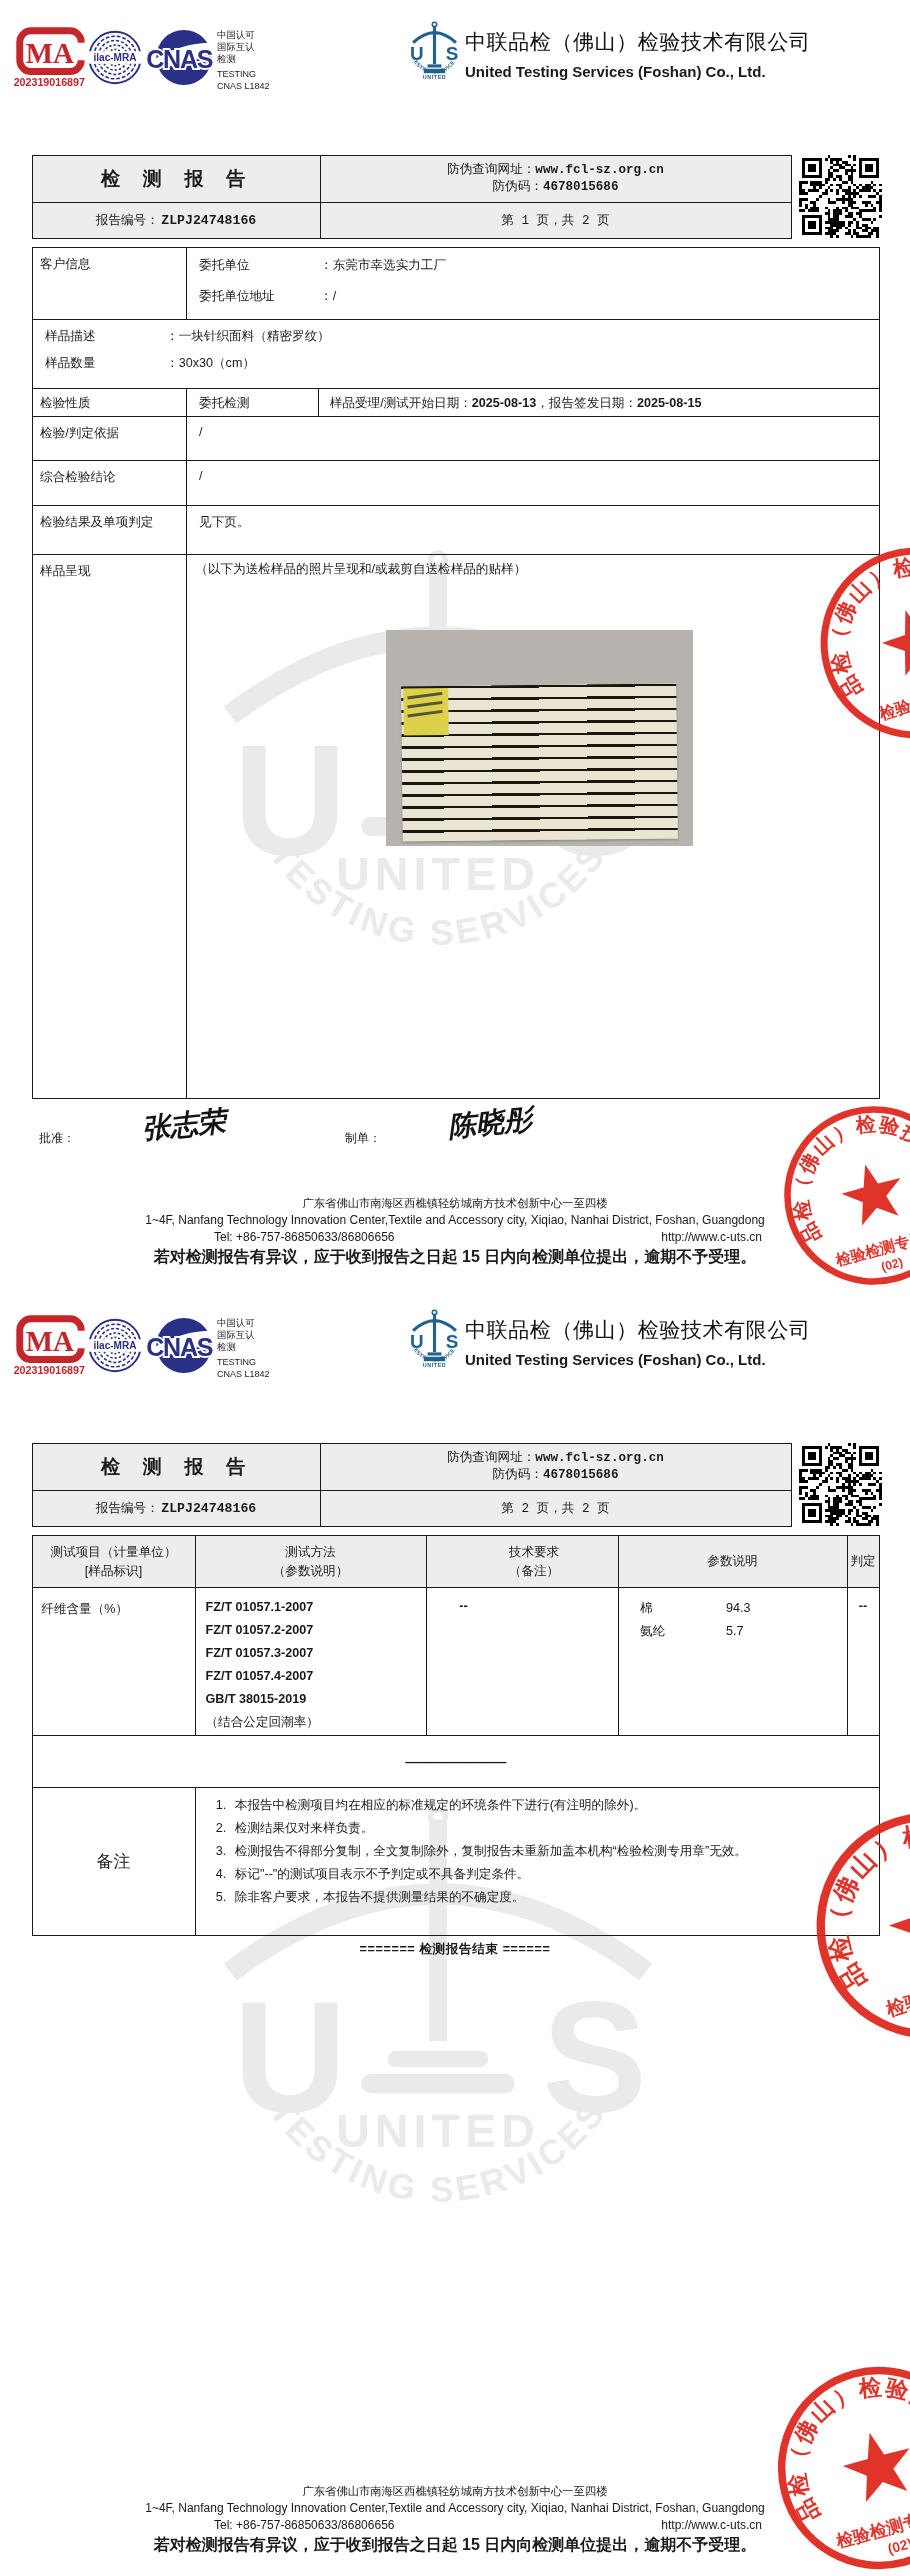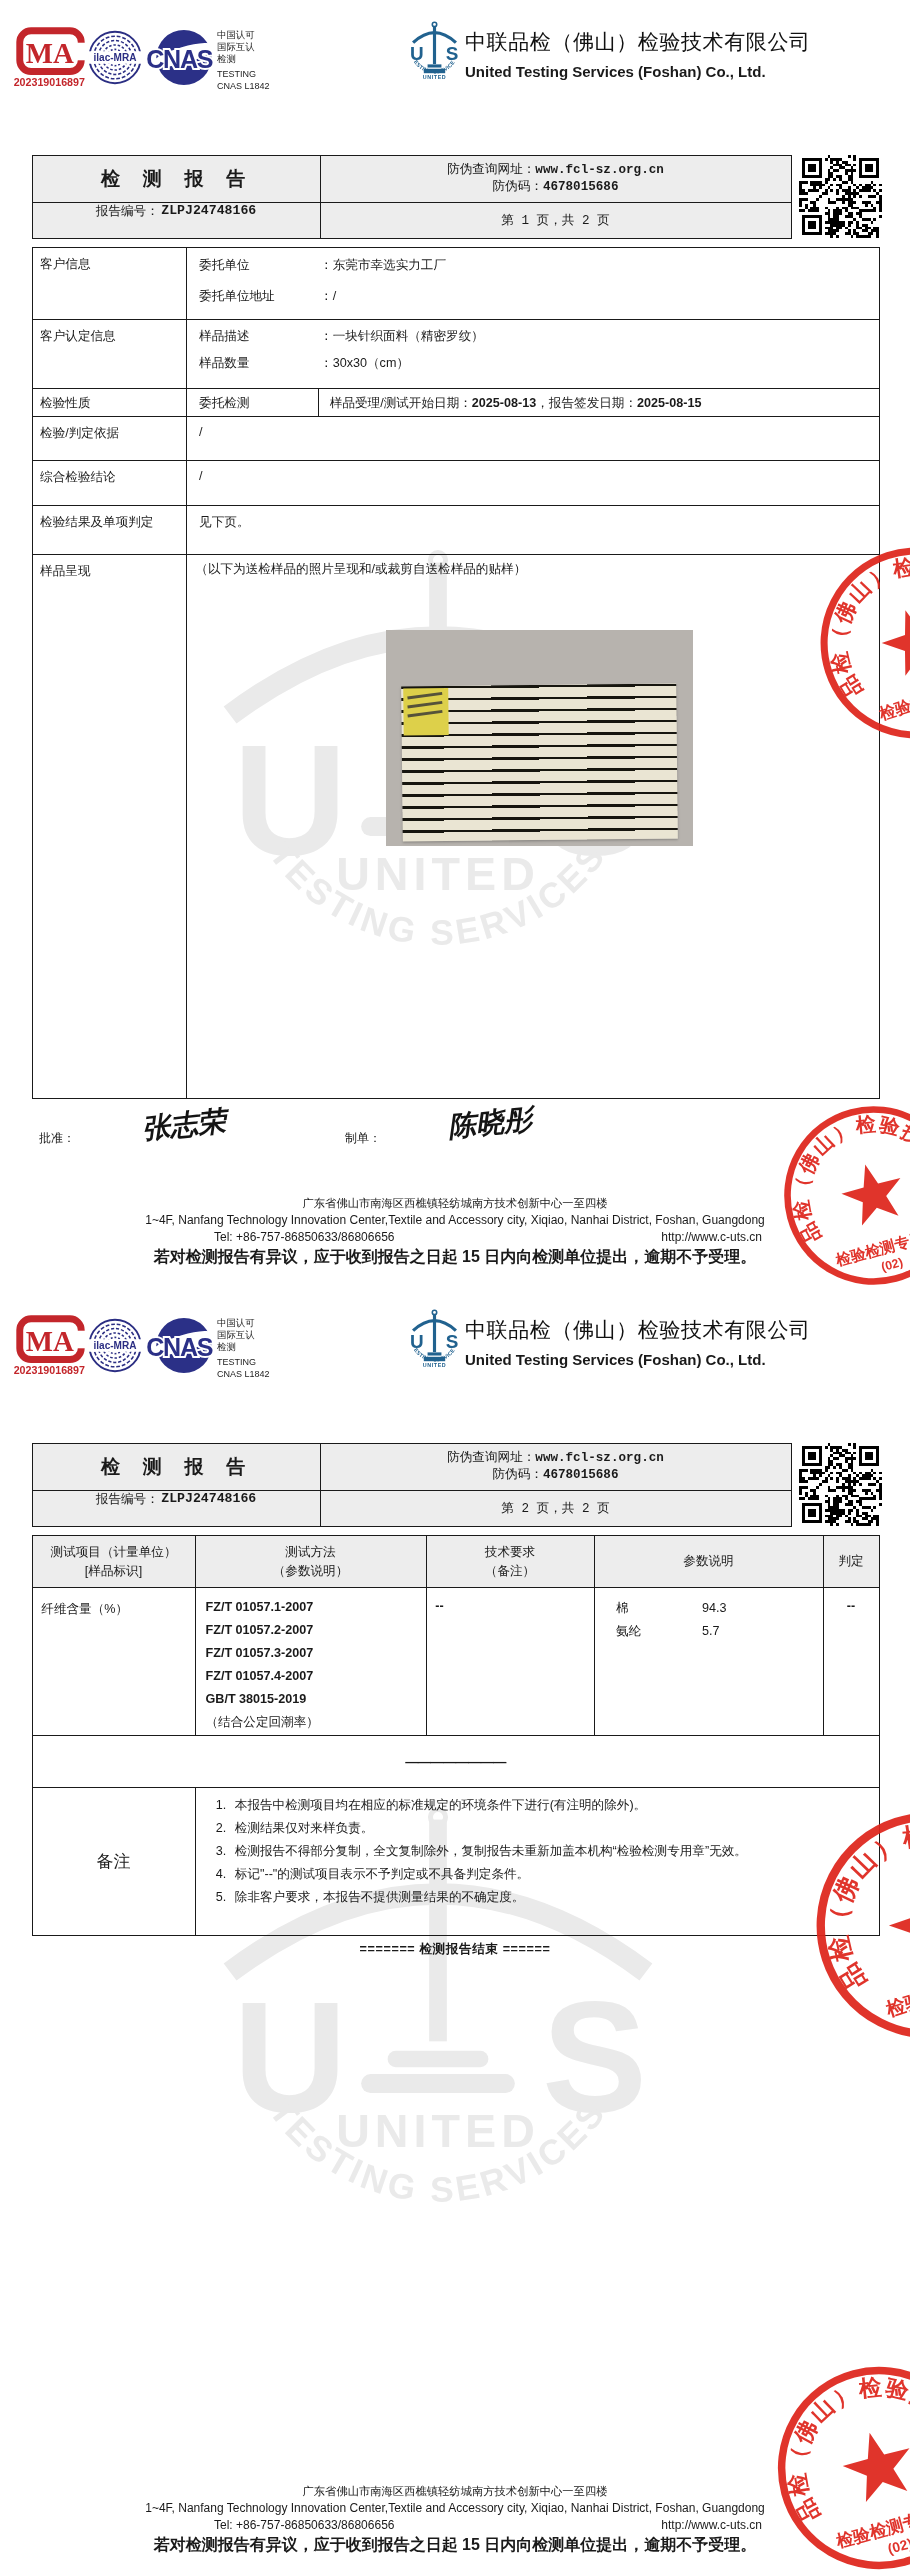--- a/index.html
+++ b/index.html
@@ -32,21 +32,21 @@
     border:1.9px solid #1a1a1a; background:#ededed;
     display:flex; flex-direction:column;font-family:Liberation Mono, monospace;
   }
   .ht-row1 { display:flex; height:47px; border-bottom:1.3px solid #1a1a1a; }
   .ht-row2 { display:flex; flex:1; }
   .ht-title { width:288px; border-right:1.3px solid #1a1a1a; display:flex; align-items:center;
               justify-content:center; font-size:19px; font-weight:bold; letter-spacing:5.7px; }
   .ht-anti { flex:1; display:flex; flex-direction:column; align-items:center; justify-content:center;
              font-size:12.6px; line-height:17px; }
   .ht-anti b { font-weight:bold; }
-  .ht-no { width:288px; border-right:1.3px solid #1a1a1a; display:flex; align-items:flex-start;
+  .ht-no { width:288px; border-right:1.3px solid #1a1a1a; display:flex; align-items:center;
            justify-content:center; font-size:12.6px; }
   .ht-no b { font-weight:bold; margin-left:2.5px; font-size:13.2px; }
   .ht-page { flex:1; display:flex; align-items:center; justify-content:center; font-size:12.6px; font-weight:500; }
   .qr { left:799px; top:155px; width:83px; height:83px; z-index:2; }
 
   
   .t1 { left:31.5px; top:247px; width:848px; height:852px; border:1.9px solid #1a1a1a;
         display:flex; flex-direction:column; z-index:2; }
   .t1 .tr { display:flex; border-top:1.3px solid #1a1a1a; }
   .t1 .tr:first-child { border-top:none; }
@@ -81,21 +81,21 @@
   .ft { left:0; width:910px; text-align:center; z-index:2; }
   .ft-cn  { top:1196px; font-size:11.3px; }
   .ft-en  { top:1213px; font-size:12px; }
   .ft-tel { top:1230px; left:214px; width:548px; display:flex; justify-content:space-between;
             font-size:12px; z-index:2; }
   .ft-notice { top:1247px; font-size:16px; font-weight:600; }
 
   
   .t2 { left:31.5px; top:247px; width:848px; height:401px; border:1.9px solid #1a1a1a;
         display:flex; flex-direction:column; z-index:2; }
-  .t2 .c1 { width:163px; } .t2 .c2 { width:231px; } .t2 .c3 { width:168px; }
+  .t2 .c1 { width:163px; } .t2 .c2 { width:231px; } .t2 .c3 { width:168px;margin-left:24px; }
   .t2 .c4 { width:229px; } .t2 .c5 { flex:1; }
   .t2 .cell { flex:none; border-right:1.3px solid #1a1a1a; }
   .t2 .c5 { border-right:none; flex:1; }
   .t2h { display:flex; height:52px; border-bottom:1.3px solid #1a1a1a; background:#ededed; }
   .t2h .cell { display:flex; flex-direction:column; align-items:center; justify-content:center;
                font-size:12.6px; line-height:19px; }
   .t2d { display:flex; height:148px; border-bottom:1.3px solid #1a1a1a; overflow:hidden; }
   .t2d .c1 { padding:12.6px 0 0 8.8px; font-size:12.6px; }
   .methods { padding:8.2px 0 0 10px; font-size:12.6px; line-height:23px; font-weight:600; }
   .methods .m5 { font-weight:400; }
@@ -528,21 +528,20 @@
             <span class="k">委托单位</span>
             <span>：东莞市幸选实力工厂</span>
           </div>
         <div class="fld">
             <span class="k">委托单位地址</span>
             <span>：/</span>
           </div>
       </div>
     </div>
     <div class="tr r2">
-      <div class="tl">客户认定信息</div>
       <div class="td">
         <div class="fld">
             <span class="k">样品描述</span>
             <span>：一块针织面料（精密罗纹）</span>
           </div>
         <div class="fld">
             <span class="k">样品数量</span>
             <span>：30x30（cm）</span>
           </div>
       </div>

